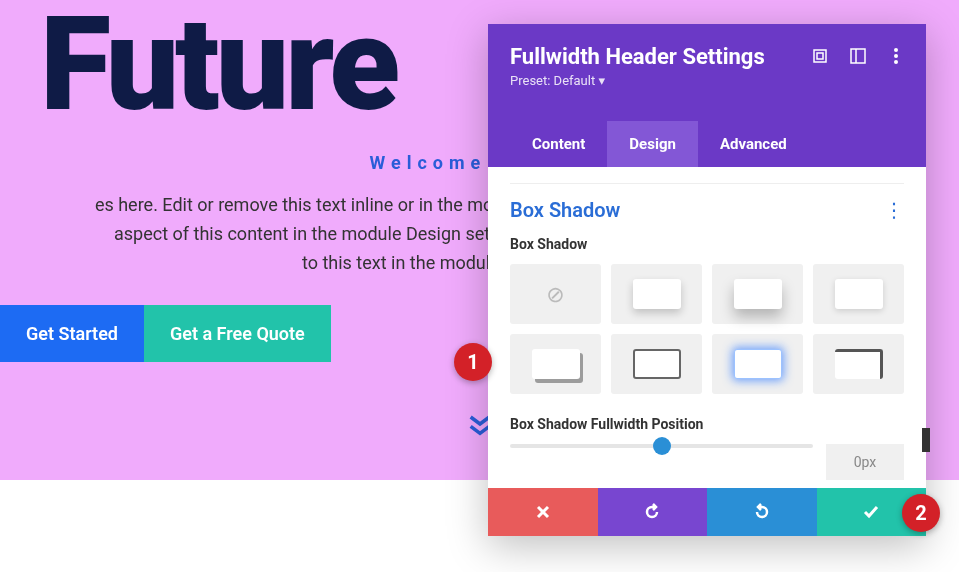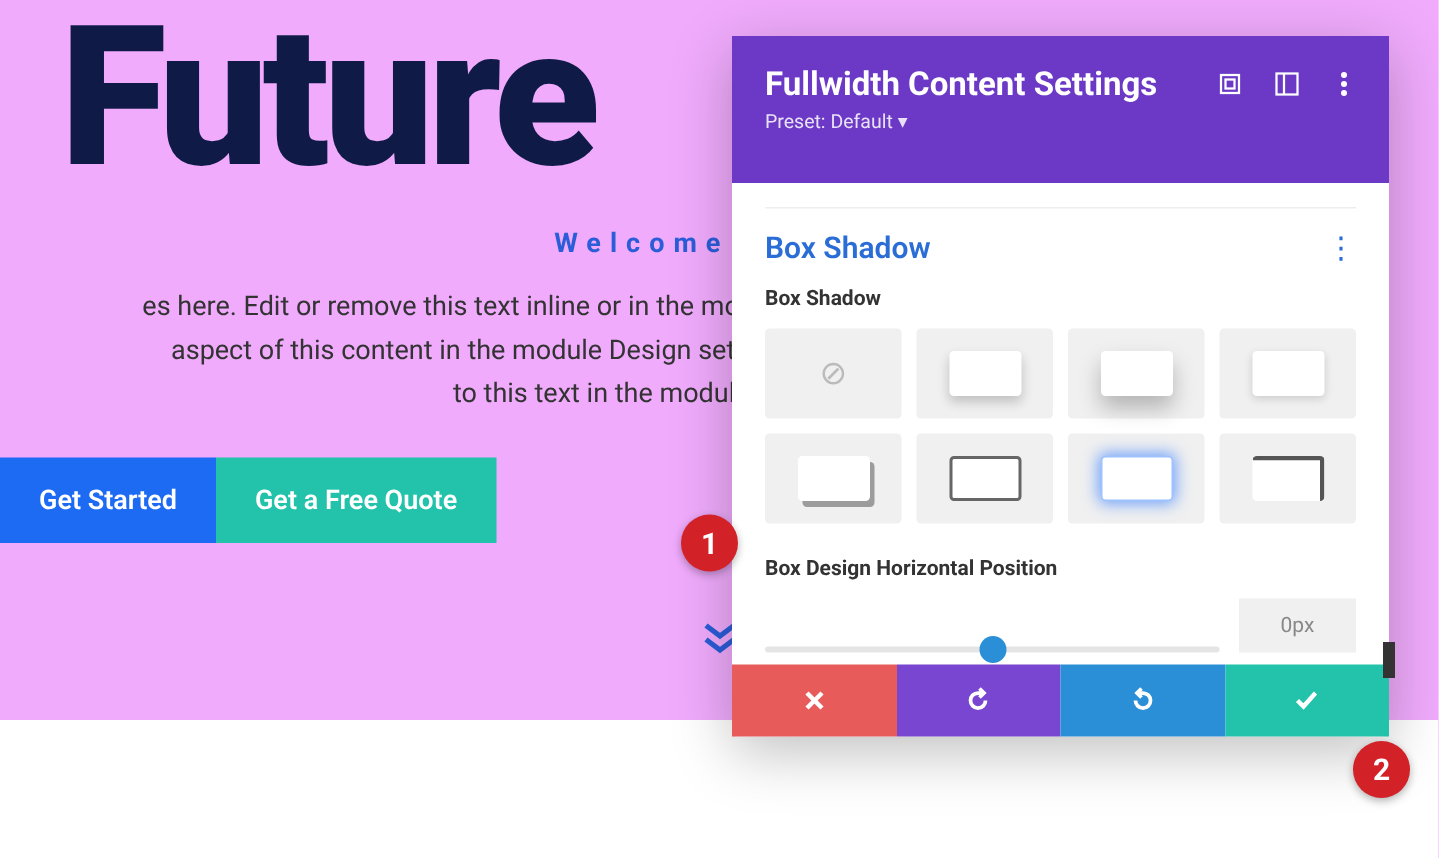--- a/index.html
+++ b/index.html
@@ -34,21 +34,21 @@
   .shadow-opt{background:#f0f0f0;height:60px;border-radius:3px;display:flex;align-items:center;justify-content:center;cursor:pointer;position:relative}
   .shadow-preview{width:48px;height:30px;background:#fff;border-radius:3px}
   .sp1{box-shadow:0 4px 8px rgba(0,0,0,.2)}
   .sp2{box-shadow:0 8px 14px rgba(0,0,0,.25)}
   .sp3{box-shadow:0 2px 6px rgba(0,0,0,.15)}
   .sp4{box-shadow:3px 4px 0 rgba(100,100,100,.6)}
   .sp5{border:2px solid #666;background:#fff}
   .sp6{box-shadow:0 0 10px 2px rgba(60,130,255,.7);border:1px solid #9cc2ff}
   .sp7{border-top:3px solid #555;border-right:3px solid #555;background:#fff}
   .none-icon{font-size:22px;color:#bbb}
-  .slider-row{display:flex;align-items:flex-end;gap:13px;margin-bottom:8px}
+  .slider-row{display:flex;align-items:flex-start;gap:13px;margin-bottom:8px}
   .slider{flex:1;appearance:none;height:4px;background:#e5e5e5;border-radius:2px;outline:none}
   .slider::-webkit-slider-thumb{appearance:none;width:18px;height:18px;background:#2a8fd6;border-radius:50%;cursor:pointer}
   .slider::-moz-range-thumb{width:18px;height:18px;background:#2a8fd6;border-radius:50%;border:none;cursor:pointer}
   .slider-val{width:78px;height:36px;background:#f0f0f0;border:none;text-align:center;font-size:14px;color:#888}
   .panel-footer{display:flex;height:48px}
   .fbtn{flex:1;display:flex;align-items:center;justify-content:center;color:#fff;cursor:pointer;font-size:18px}
   .f-red{background:#e85b5b}
   .f-purple{background:#7846d0}
   .f-blue{background:#2a8fd6}
   .f-green{background:#22c3aa}
@@ -76,21 +76,21 @@
     <svg viewBox="0 0 24 24" fill="none" stroke="#2a5dd8" stroke-width="3">
         <path d="M4 6l8 6 8-6M4 14l8 6 8-6"></path>
       </svg>
   </div>
 </div>
 
 <div class="panel">
   <div class="panel-header">
     <div class="panel-title-row">
       <div>
-        <div class="panel-title">Fullwidth Content Settings</div>
+        <div class="panel-title">Fullwidth Header Settings</div>
         <div class="panel-preset">Preset: Default ▾</div>
       </div>
       <div class="panel-icons">
         <span>
             <svg width="16" height="16" viewBox="0 0 16 16" stroke="#fff" stroke-width="1.5" fill="none">
               <rect x="2" y="2" width="12" height="12"></rect>
               <rect x="5" y="5" width="6" height="6"></rect>
             </svg>
           </span>
         <span>
@@ -100,20 +100,25 @@
             </svg>
           </span>
         <span>
             <svg width="4" height="16" viewBox="0 0 4 16" fill="#fff">
               <circle cx="2" cy="2" r="2"></circle>
               <circle cx="2" cy="8" r="2"></circle>
               <circle cx="2" cy="14" r="2"></circle>
             </svg>
           </span>
       </div>
+    </div>
+    <div class="tabs">
+      <div class="tab">Content</div>
+      <div class="tab active">Design</div>
+      <div class="tab">Advanced</div>
     </div>
   </div>
 
   <div class="panel-body">
     <hr class="section-hr">
     <div class="section-title-row">
       <div class="section-title">Box Shadow</div>
       <div class="kebab">⋮</div>
     </div>
     <div class="field-label">Box Shadow</div>
@@ -136,21 +141,21 @@
       <div class="shadow-opt">
           <div class="shadow-preview sp5"></div>
         </div>
       <div class="shadow-opt">
           <div class="shadow-preview sp6"></div>
         </div>
       <div class="shadow-opt">
           <div class="shadow-preview sp7"></div>
         </div>
     </div>
-    <div class="field-label">Box Design Horizontal Position</div>
+    <div class="field-label">Box Shadow Fullwidth Position</div>
     <div class="slider-row">
       <input type="range" class="slider" min="-100" max="100" value="0" style="">
       <input type="text" class="slider-val" value="0px" style="">
     </div>
   </div>
 
   <div class="panel-footer">
     <div class="fbtn f-red">
         <svg width="16" height="16" viewBox="0 0 16 16" stroke="#fff" stroke-width="3">
           <line x1="3" y1="3" x2="13" y2="13"></line>

